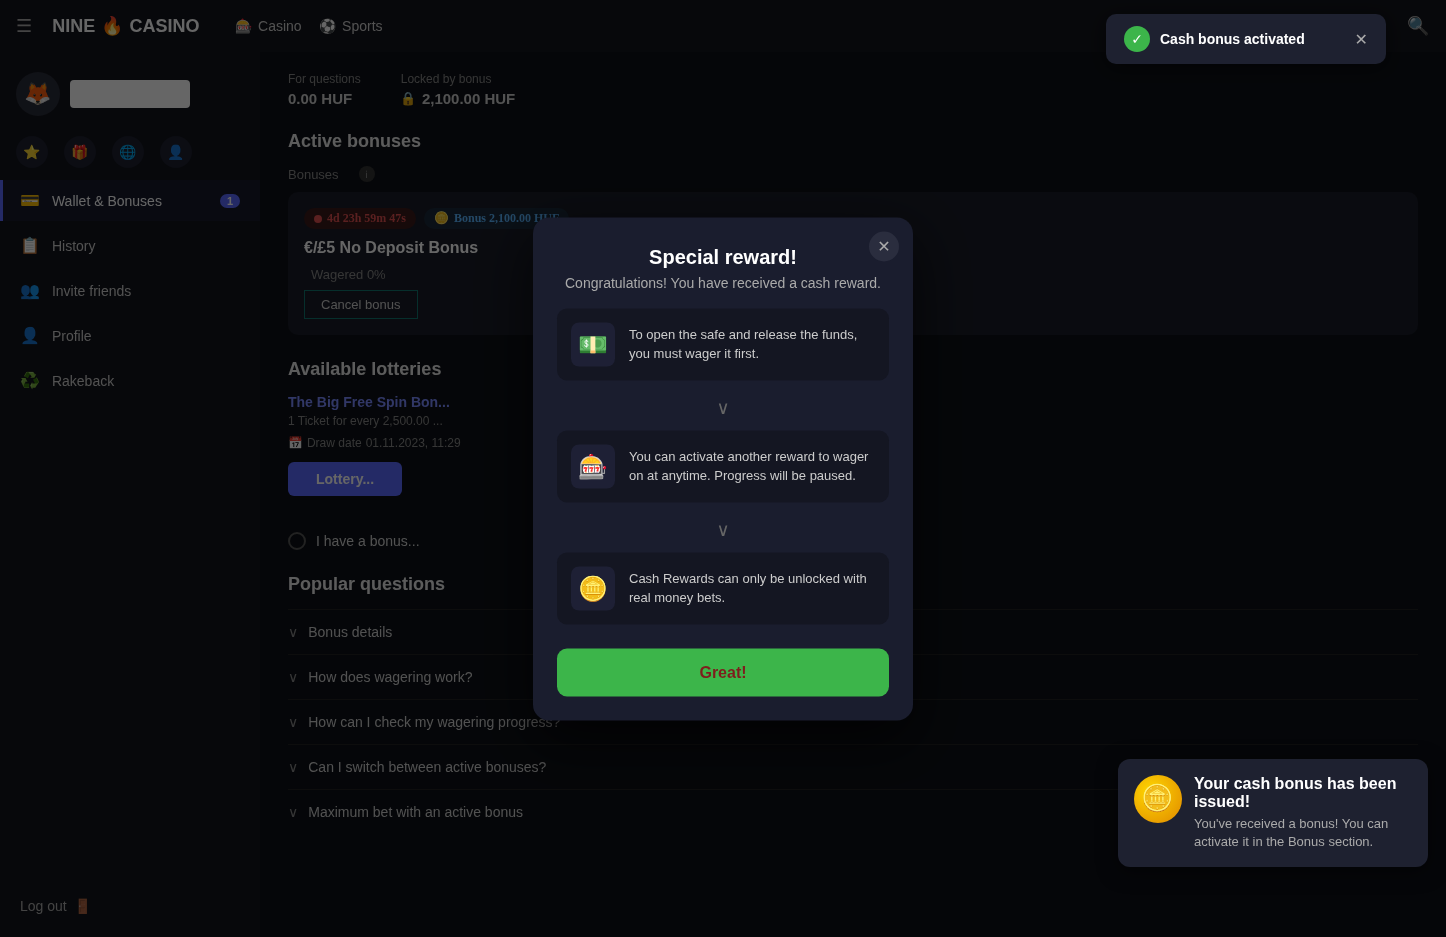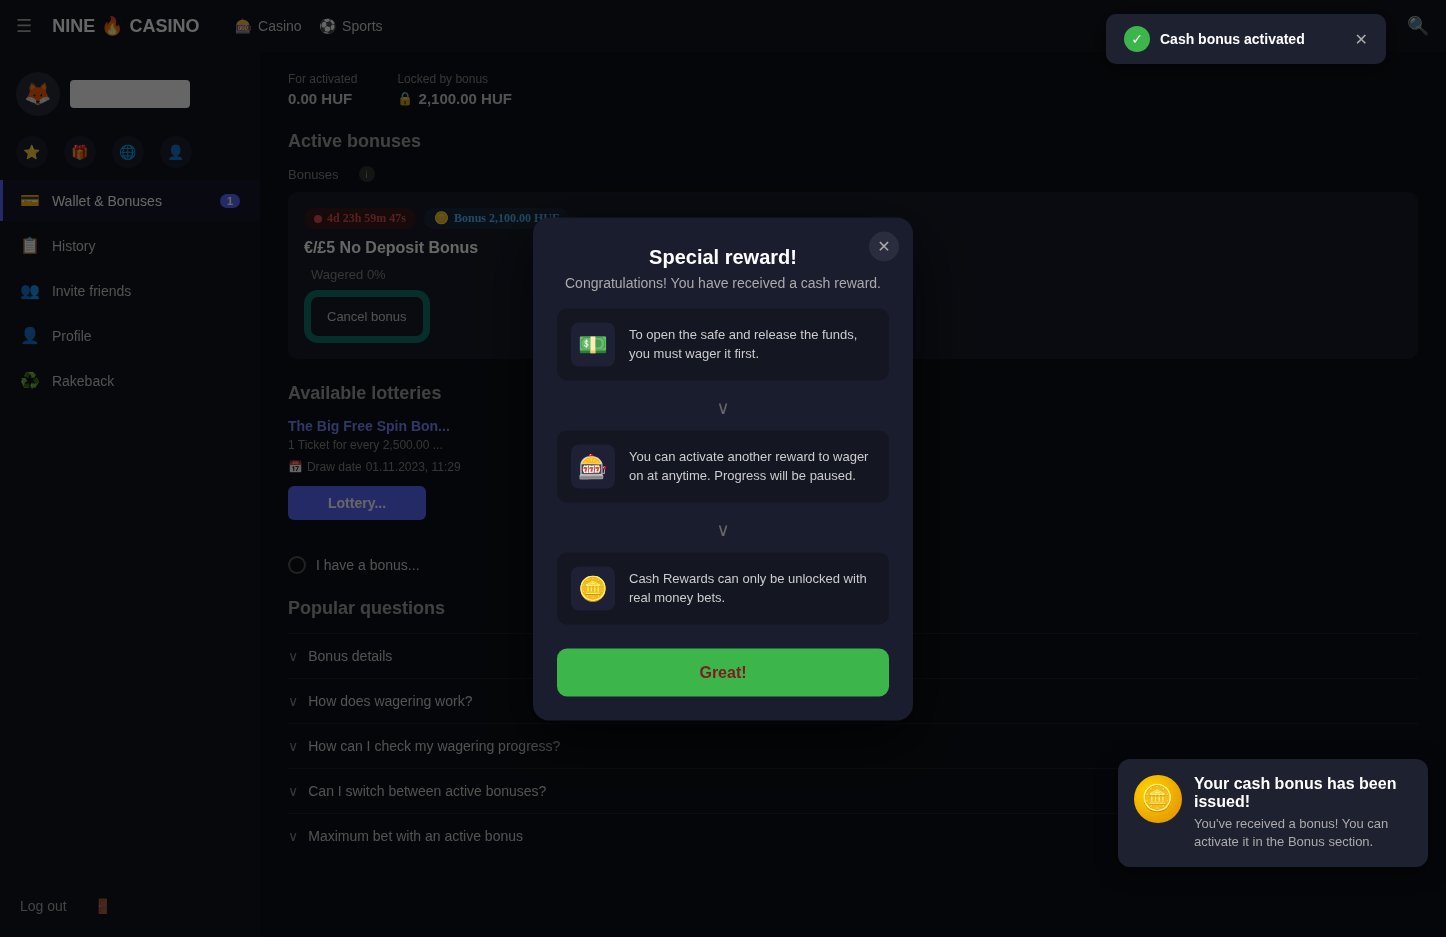--- a/index.html
+++ b/index.html
@@ -105,21 +105,21 @@
       font-size: 11px;
       font-weight: 700;
       border-radius: 10px;
       padding: 1px 7px;
     }
     .sidebar-logout {
       margin-top: auto;
       display: flex;
       align-items: flex-end;
       padding: 11px 20px;
-      gap: 28px;
+      gap: 8px;
       color: #aaa;
       font-size: 14px;
       cursor: pointer;
     }
 
     
     .main-content {
       flex: 1;
       padding: 20px 28px;
       overflow-y: auto;
@@ -146,21 +146,21 @@
       color: #ccc;
       display: flex;
       align-items: center;
       gap: 5px;
     }
     .balance-item .amount .lock-icon { font-size: 13px; color: #888; }
 
     .section-title {
       font-size: 18px;
       font-weight: 700;
-      color: #a3a3a3;
+      color: #e5e5e5;
       margin-bottom: 14px;
     }
 
     .bonuses-label {
       font-size: 13px;
       color: #888;
       margin-bottom: 10px;
       display: flex;
       align-items: center;
       gap: 20px;
@@ -197,43 +197,43 @@
       margin-bottom: 10px;
     }
     .bonus-wagered {
       font-size: 13px;
       color: #888;
       margin-bottom: 8px;
       margin-left: 7px;
     }
     .cancel-btn {
       background: transparent;
-      border: 7px solid #0f766e;
+      border: 1px solid #0f766e;
       color: #ccc;
-      padding: 12px 16px;
-      border-radius: 14px;
+      padding: 6px 16px;
+      border-radius: 0;
       font-size: 13px;
       cursor: pointer;
     }
 
     .lotteries-section { margin-top: 24px; }
     .lottery-item {
       color: #7a8aff;
       font-size: 14px;
       font-weight: 600;
       margin-bottom: 4px;
       cursor: pointer;
     }
     .lottery-sub { font-size: 12px; color: #888; margin-bottom: 8px; }
     .lottery-date { font-size: 12px; color: #888; display: flex; align-items: center; gap: 4px; margin-bottom: 12px; }
     .lottery-btn {
       background: #5b6aff;
       color: #fff;
       border: none;
-      padding: 9px 40px;
+      padding: 9px 28px;
       border-radius: 6px;
       font-size: 14px;
       font-weight: 600;
       cursor: pointer;
       margin-bottom: 20px;
     }
 
     .bonus-toggle-row {
       display: flex;
       align-items: center;
@@ -491,21 +491,21 @@
     <div class="sidebar-logout">
       <span>Log out</span>
       <span>🚪</span>
     </div>
   </aside>
 
   <main class="main-content">
 
     <div class="balance-row">
       <div class="balance-item">
-        <label>For activated</label>
+        <label>For questions</label>
         <div class="amount">
           <span>0.00 HUF</span>
         </div>
       </div>
       <div class="balance-item">
         <label>Locked by bonus</label>
         <div class="amount">
           <span class="lock-icon">🔒</span>
           <span>2,100.00 HUF</span>
         </div>

